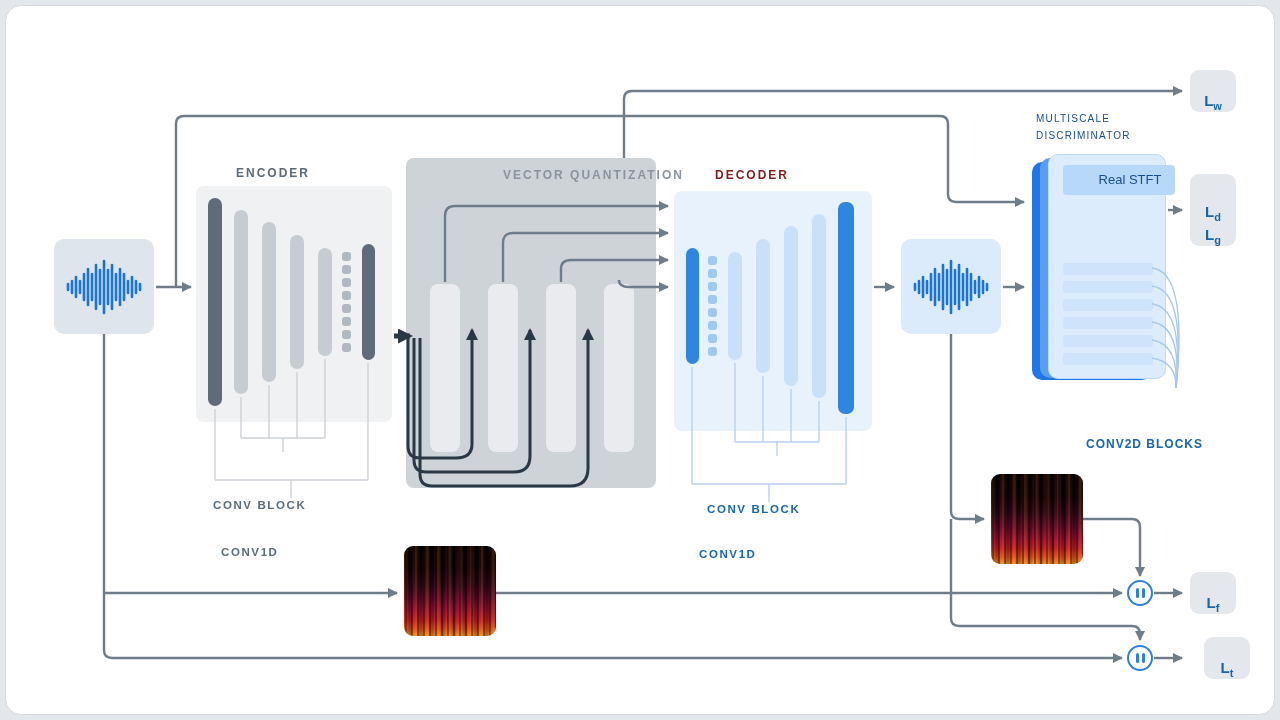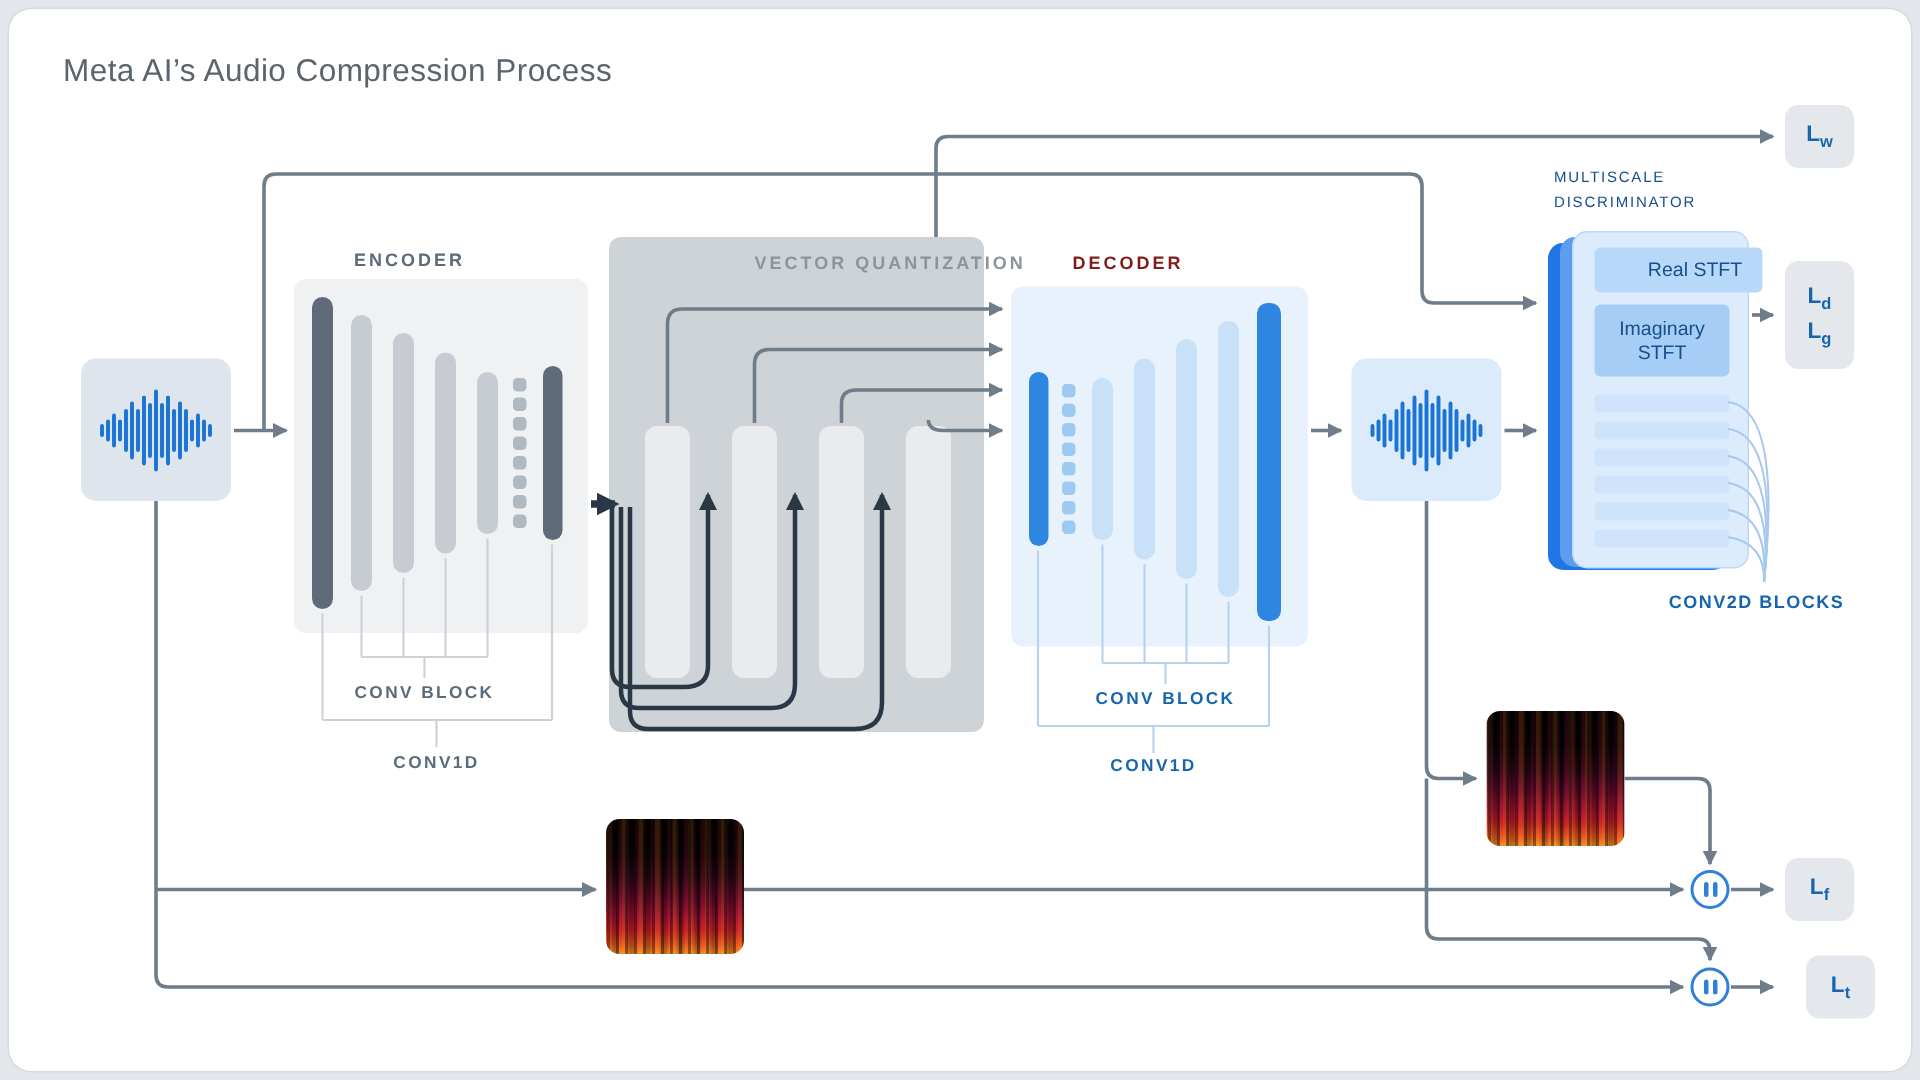--- a/index.html
+++ b/index.html
@@ -3,34 +3,34 @@
 <meta charset="utf-8">
 <style>
   html,body{margin:0;padding:0;background:#e3e6ea;font-family:"Liberation Sans",sans-serif;}
   .canvas{position:relative;width:1280px;height:720px;background:#e3e6ea;overflow:hidden;}
   .card{position:absolute;inset:5px;background:#ffffff;border:1px solid #d6dade;border-radius:16px;}
   .abs{position:absolute;}
   .title{left:36px;top:30px;font-size:21px;color:#5b646d;font-weight:500;letter-spacing:.3px;}
   .seclabel{font-size:12px;font-weight:700;letter-spacing:2px;color:#5a6b7b;white-space:nowrap;padding-left:37px;}
   .seclabel.gray{color:#8b949d;margin-left:43px;}
   .seclabel.blue{color:#7f1d1d;}
-  .sublabel{font-size:11.5px;font-weight:700;letter-spacing:1.6px;text-align:center;white-space:nowrap;}
+  .sublabel{font-size:11.5px;font-weight:700;letter-spacing:1.6px;white-space:nowrap;margin-top:43px;}
   .sublabel.gray{color:#5a6b7b;}
   .sublabel.blue{color:#1766ad;}
   .wavebox{width:100px;height:95px;border-radius:10px;display:flex;align-items:center;justify-content:center;}
   .wavebox.in{background:#dfe5ec;}
   .wavebox.out{background:#dcebfb;}
   .encbox{left:190px;top:180px;width:196px;height:236px;background:#eff1f3;border-radius:8px;}
   .vqbox{left:400px;top:152px;width:250px;height:330px;background:#ced3d8;border-radius:8px;}
   .decbox{left:668px;top:185px;width:198px;height:240px;background:#e8f2fd;border-radius:8px;}
   .bar{position:absolute;border-radius:7px;}
   .vbar{position:absolute;width:30px;height:168px;border-radius:8px;background:#e9ebee;}
   .dotcol{position:absolute;display:flex;flex-direction:column;gap:4px;}
   .dotcol i{width:9px;height:9px;border-radius:3px;display:block;}
-  .badge{position:absolute;width:46px;background:#e4e8ec;border-radius:9px;color:#1766ad;display:flex;flex-direction:column;align-items:center;justify-content:center;font-weight:700;font-size:15px;gap:3px;}
+  .badge{position:absolute;width:46px;background:#e4e8ec;border-radius:9px;color:#1766ad;display:flex;flex-direction:column;align-items:center;justify-content:flex-end;font-weight:700;font-size:15px;gap:3px;}
   .badge sub{font-size:11px;font-weight:700;}
   .circle{position:absolute;width:26px;height:26px;border-radius:50%;background:#fff;border:2.5px solid #2f80d8;box-sizing:border-box;display:flex;align-items:center;justify-content:center;gap:3px;}
   .circle i{width:3px;height:10px;background:#2f80d8;border-radius:1.5px;display:block;}
   .spectro{position:absolute;width:92px;height:90px;border-radius:9px;
     background:
       repeating-linear-gradient(90deg, rgba(0,0,0,0) 0 1px, rgba(0,0,0,.40) 1px 3px, rgba(0,0,0,0) 3px 6px),
       repeating-linear-gradient(90deg, rgba(255,130,40,.20) 0 2px, rgba(0,0,0,.25) 5px 7px, rgba(255,60,60,.12) 9px 11px),
       linear-gradient(180deg,#000 0%,#0b0107 26%,#2a0517 44%,#61082a 59%,#9c1030 72%,#c62125 83%,#e85a1d 93%,#f59a25 100%);}
   .disc-back{position:absolute;border-radius:10px;}
   .disc-front{position:absolute;left:1042px;top:148px;width:118px;height:225px;border-radius:10px;background:#ddecfd;border:1px solid #badaf8;box-sizing:border-box;}
@@ -38,21 +38,20 @@
   .dbar{position:absolute;left:14px;width:90px;height:12px;border-radius:3px;background:#cfe4fb;}
   .disclabel{font-size:10px;font-weight:400;letter-spacing:1.2px;color:#174e8c;line-height:17px;}
   .overlay{position:absolute;left:0;top:0;z-index:20;pointer-events:none;}
   .z5{z-index:5;} .z6{z-index:6;}
 </style>
 </head>
 <body>
 
 <div class="canvas">
   <div class="card">
-    <div class="abs title z6">Meta AI’s Audio Compression Process</div>
 
     <div class="abs wavebox in z5" style="left:48px;top:233px;">
       <svg width="96" height="94" viewBox="0 0 96 94">
         <path d="M12 44V50M16 41V53M20 37V57M24 41V53M28 34V60M32 29V65M36 34V60M40 25V69M44 30V64M48 21V73M52 30V64M56 25V69M60 34V60M64 29V65M68 34V60M72 41V53M76 37V57M80 41V53M84 44V50" stroke="#1a74d4" stroke-width="2.6" stroke-linecap="round" fill="none"></path>
       </svg>
     </div>
 
     <div class="abs seclabel z6" style="left:193px;top:160px;">ENCODER</div>
     <div class="abs encbox z5"></div>
     <div class="abs bar z6" style="left:202px;top:192px;width:14px;height:208px;background:#5f6b79;"></div>
@@ -109,21 +108,20 @@
     </div>
 
     <div class="abs disclabel z6" style="left:1030px;top:104px;">
       <div>MULTISCALE</div>
       <div>DISCRIMINATOR</div>
     </div>
     <div class="abs disc-back z5" style="left:1026px;top:156px;width:120px;height:218px;background:#2176e5;"></div>
     <div class="abs disc-back z5" style="left:1034px;top:152px;width:120px;height:220px;background:#5d9ded;"></div>
     <div class="abs disc-front z6">
       <div class="stft" style="top:10px;height:30px;background:#b7d8f8;padding-left:22px;">Real STFT</div>
-      <div class="stft" style="top:48px;height:48px;background:#a6cdf5;">Imaginary STFT</div>
       <div class="dbar" style="top:108px;"></div>
       <div class="dbar" style="top:126px;"></div>
       <div class="dbar" style="top:144px;"></div>
       <div class="dbar" style="top:162px;"></div>
       <div class="dbar" style="top:180px;"></div>
       <div class="dbar" style="top:198px;"></div>
     </div>
     <div class="abs sublabel blue z6" style="left:1080px;top:388px;width:170px;letter-spacing:1px;font-size:12px;">CONV2D BLOCKS</div>
 
     <div class="abs badge z6" style="left:1184px;top:64px;height:42px;">

